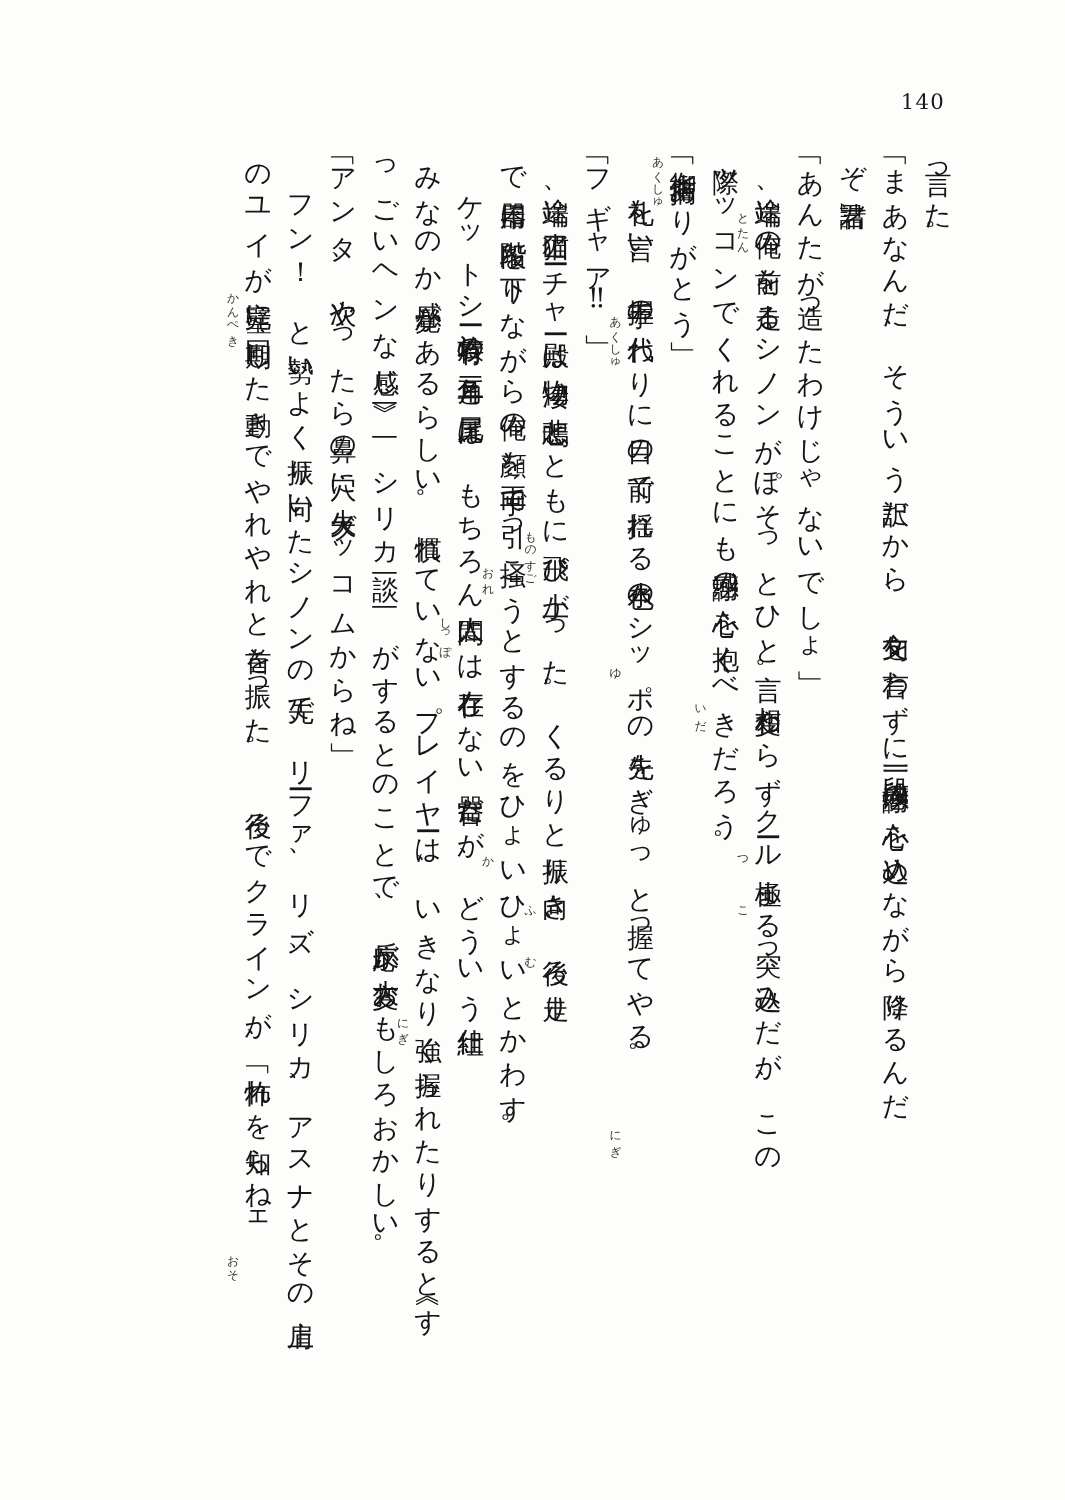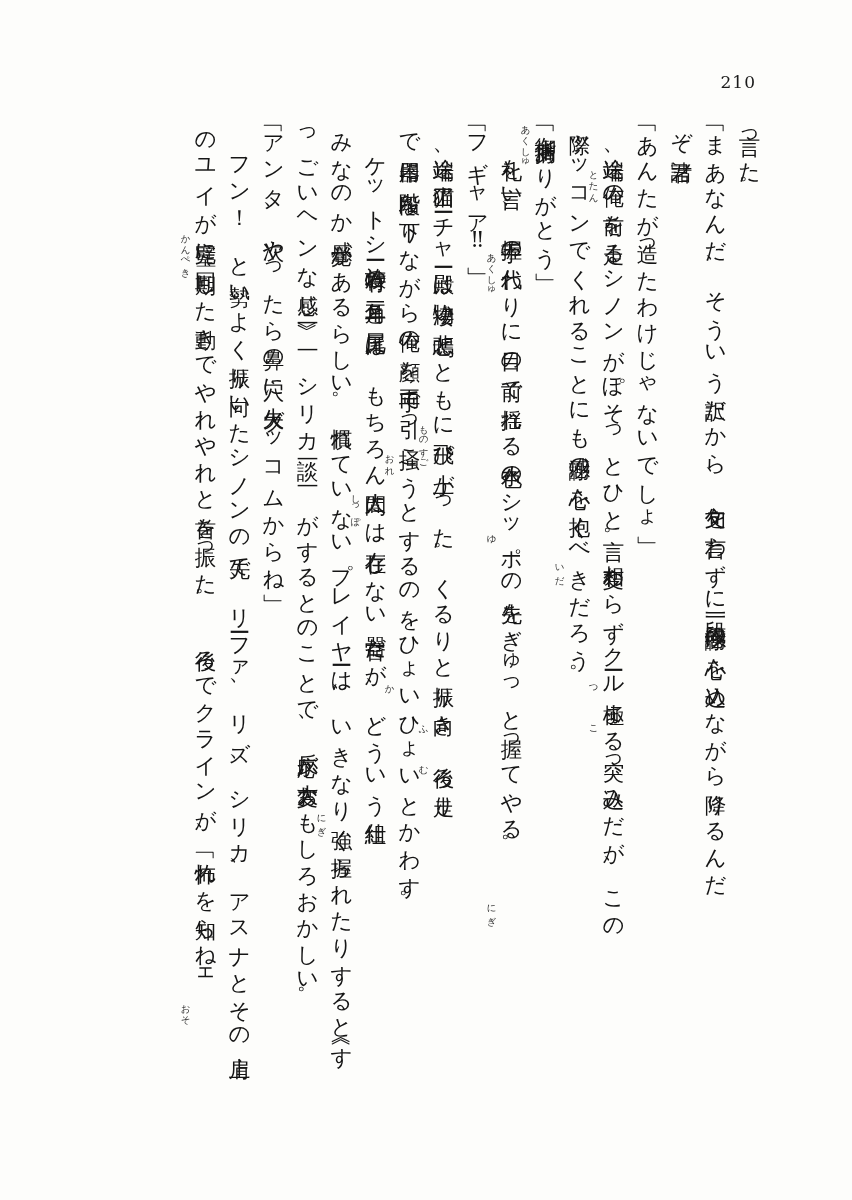--- a/index.html
+++ b/index.html
@@ -76,21 +76,21 @@
     line-height: 1;
     color: #333;
     left: -1px;
   }
 </style>
 </head>
 <body>
 
 <div id="page">
 
-  <div id="page-number">210</div>
+  <div id="page-number">140</div>
 
   <div id="text-body">
       <div class="col">言った。</div>
       <div class="col">「まあなんだ、そういう訳だから、文句を言わずに一段一段感謝の心を込めながら降りるんだ</div>
       <div class="col">ぞ諸君」</div>
       <div class="col">「あんたが造ったわけじゃないでしょ」</div>
       <div class="col">　途端、俺の前を走るシノンがぽそっとひと言。相変わらずクール極まる突っ込みだが、この<span class="rb" style="top: 46px;">とたん</span><span class="rb" style="top: 560px;">つ</span><span class="rb" style="top: 600px;">こ</span></div>
       <div class="col">際ツッコンでくれることにも感謝の心を抱くべきだろう。<span class="rb" style="top: 440px;">いだ</span></div>
       <div class="col">「御指摘ありがとう」<span class="rb" style="top: 0px;">あくしゅ</span></div>
       <div class="col">　礼を言い、握手の代わりに目の前で揺れる水色のシッポの先をぎゅっと握ってやる。<span class="rb" style="top: 128px;">あくしゅ</span><span class="rb" style="top: 410px;">ゆ</span><span class="rb" style="top: 780px;">にぎ</span></div>

